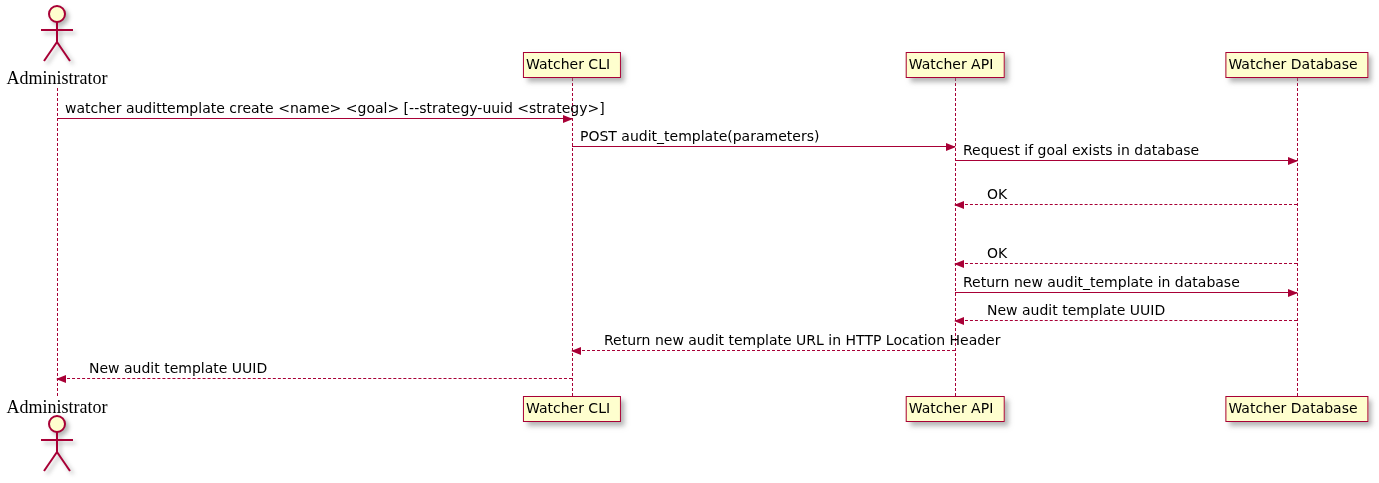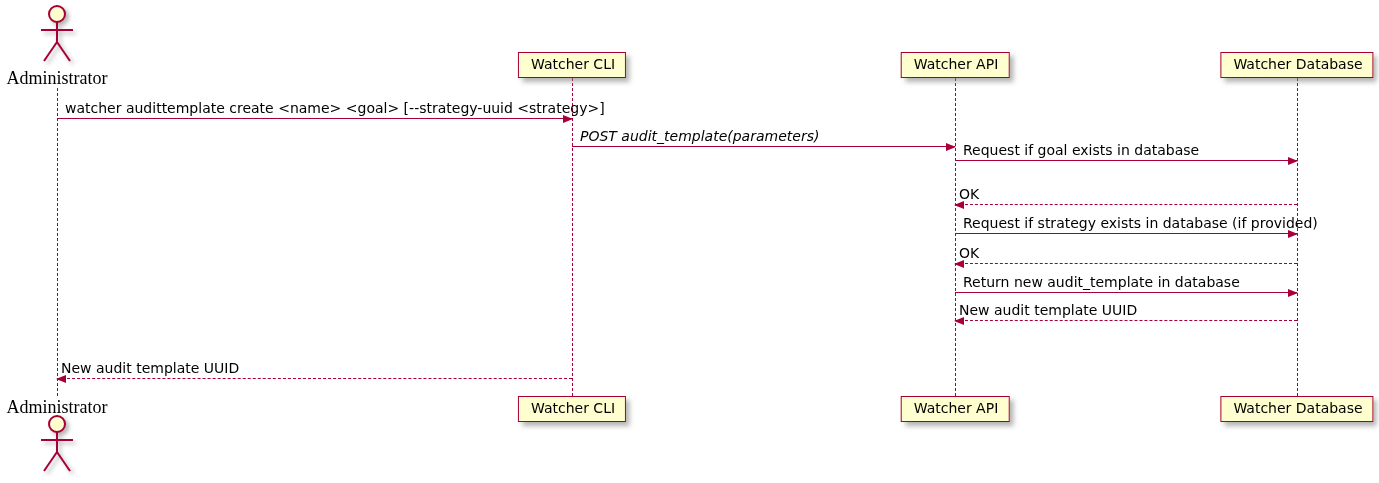--- a/index.html
+++ b/index.html
@@ -7,32 +7,32 @@
     position:relative; width:1379px; height:483px; background:#ffffff;
     font-family:"DejaVu Sans","Liberation Sans",sans-serif; color:#000;
     overflow:hidden;
   }
   
   .lifeline { position:absolute; width:0; border-left:1px dashed #A80036; }
   
   .participant {
     position:absolute; transform:translateX(-50%);
     background:#FEFECE; border:1.6px solid #A80036;
-    padding:3px 10px 4px 12px; font-size:14px; line-height:17px; white-space:nowrap;
+    padding:3px 10px 4px 2px; font-size:14px; line-height:17px; white-space:nowrap;
     box-shadow:4px 4px 5px rgba(130,130,130,0.6);
   }
   
   .actor-label { position:absolute; transform:translateX(-50%); font-size:18px; white-space:nowrap;font-family:Liberation Serif, serif; }
   .actor-figure { position:absolute; filter:drop-shadow(3px 3px 2px rgba(90,90,90,0.45)); }
   
   .message { position:absolute; height:20px; }
   .msg-line { position:absolute; left:0; right:0; bottom:0; height:0; border-top:1px solid #A80036; }
   .dashed .msg-line { border-top-style:dashed; }
   .msg-label { position:absolute; bottom:3px; left:8px; font-size:14px; white-space:nowrap; }
-  .dir-left .msg-label { left:4px;text-align:right; }
+  .dir-left .msg-label { left:32px;text-align:right; }
   .arrowhead {
     position:absolute; bottom:-4px; width:0; height:0;
     border-top:4px solid transparent; border-bottom:4px solid transparent;
   }
   .dir-right .arrowhead { right:-1px; border-left:10px solid #A80036; }
   .dir-left  .arrowhead { left:-1px;  border-right:10px solid #A80036; }
 </style>
 </head>
 <body>
 
@@ -54,52 +54,52 @@
 
   <div class="participant" style="left:572px; top:52px;">Watcher CLI</div>
   <div class="participant" style="left:955px; top:52px;">Watcher API</div>
   <div class="participant" style="left:1297px; top:52px;">Watcher Database</div>
 
   <div class="message solid dir-right" style="left:57px; width:515px; top:99px;">
     <div class="msg-label">watcher audittemplate create &lt;name&gt; &lt;goal&gt; [--strategy-uuid &lt;strategy&gt;]</div>
     <div class="msg-line"></div>
     <span class="arrowhead"></span>
   </div>
-  <div class="message solid dir-right" style="left:572px; width:383px; top:127px;font-style:italic;">
+  <div class="message solid dir-right" style="left:572px; width:383px; top:127px;">
     <div class="msg-label">POST audit_template(parameters)</div>
     <div class="msg-line"></div>
     <span class="arrowhead"></span>
   </div>
   <div class="message solid dir-right" style="left:955px; width:342px; top:141px;">
     <div class="msg-label">Request if goal exists in database</div>
     <div class="msg-line"></div>
     <span class="arrowhead"></span>
   </div>
   <div class="message dashed dir-left" style="left:955px; width:342px; top:185px;">
     <div class="msg-label">OK</div>
-    <div class="msg-line"></div>
-    <span class="arrowhead"></span>
-  </div>
-  <div class="message solid dir-right" style="left:955px; width:342px; top:214px;">
-    <div class="msg-label">Request if strategy exists in database (if provided)</div>
     <div class="msg-line"></div>
     <span class="arrowhead"></span>
   </div>
   <div class="message dashed dir-left" style="left:955px; width:342px; top:244px;">
     <div class="msg-label">OK</div>
     <div class="msg-line"></div>
     <span class="arrowhead"></span>
   </div>
   <div class="message solid dir-right" style="left:955px; width:342px; top:273px;">
     <div class="msg-label">Return new audit_template in database</div>
     <div class="msg-line"></div>
     <span class="arrowhead"></span>
   </div>
   <div class="message dashed dir-left" style="left:955px; width:342px; top:301px;">
     <div class="msg-label">New audit template UUID</div>
+    <div class="msg-line"></div>
+    <span class="arrowhead"></span>
+  </div>
+  <div class="message dashed dir-left" style="left:572px; width:383px; top:331px;">
+    <div class="msg-label">Return new audit template URL in HTTP Location Header</div>
     <div class="msg-line"></div>
     <span class="arrowhead"></span>
   </div>
   <div class="message dashed dir-left" style="left:57px; width:515px; top:359px;">
     <div class="msg-label">New audit template UUID</div>
     <div class="msg-line"></div>
     <span class="arrowhead"></span>
   </div>
 
   <div class="participant" style="left:572px; top:396px;">Watcher CLI</div>

